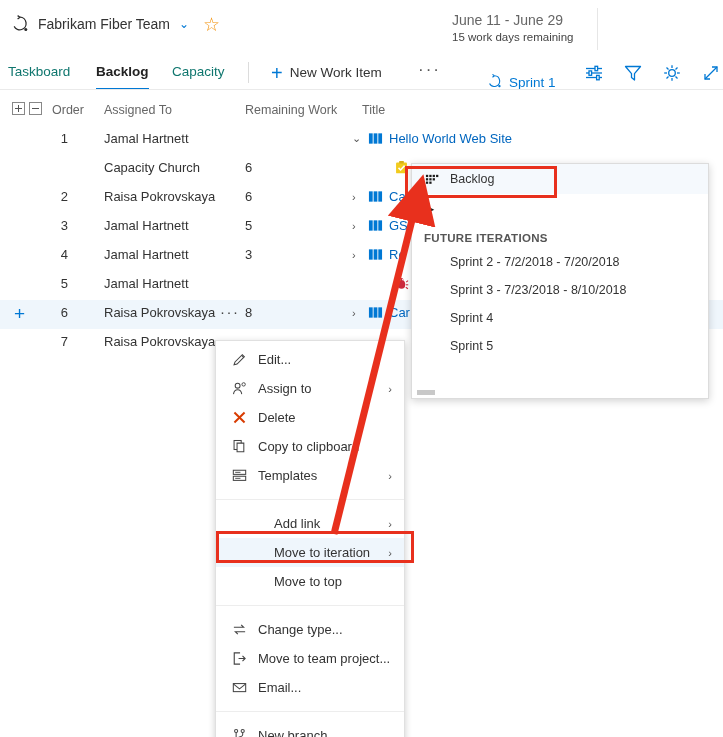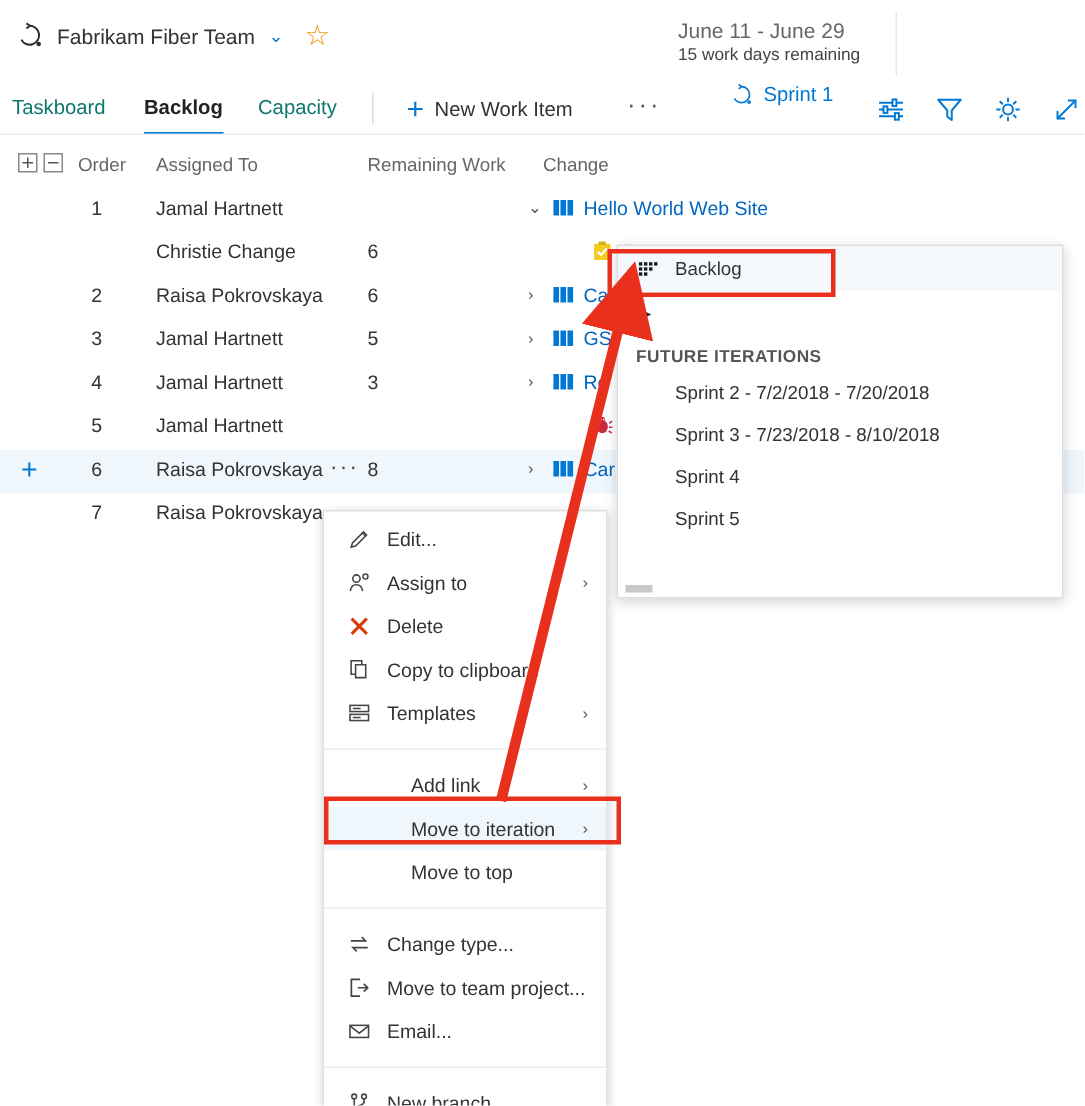--- a/index.html
+++ b/index.html
@@ -33,21 +33,21 @@
   .tab { position:absolute; top:0; height:35px; line-height:33px; font-size:13.5px; color:#0f766e; cursor:pointer; }
   .tab.active { font-weight:bold; color:#222; }
   .tab.active:after { content:""; position:absolute; left:0; right:0; bottom:0; height:2px; background:#0078d4; }
   #tab-taskboard { left:8px; }
   #tab-backlog { left:96px; }
   #tab-capacity { left:172px; }
   #cmd-sep { position:absolute; left:248px; top:7px; width:1px; height:21px; background:#dcdcdc; }
   #new-work-item { position:absolute; left:271px; top:0; height:35px; line-height:33px; font-size:13.5px; color:#333; cursor:pointer; display:flex; align-items:center; }
   #nwi-plus { color:#0078d4; font-size:20px; font-weight:300; margin-right:7px; line-height:1; }
   #cmd-ellipsis { position:absolute; left:418px; top:0; height:35px; line-height:30px; font-size:17px; letter-spacing:2px; color:#555; cursor:pointer; }
-  #sprint-sel { position:absolute; left:486px; top:0; height:35px; display:flex; align-items:flex-start; color:#0078d4; font-size:13.5px; cursor:pointer; }
+  #sprint-sel { position:absolute; left:486px; top:0; height:35px; display:flex; align-items:flex-end; color:#0078d4; font-size:13.5px; cursor:pointer; }
   #sprint-sel .ic { width:17px; height:17px; margin-right:6px; }
   .cmd-icon { position:absolute; top:7px; width:22px; height:22px; cursor:pointer; }
   #ic-settings-sliders { left:583px; }
   #ic-filter { left:622px; }
   #ic-gear { left:661px; }
   #ic-expand { left:700px; }
 
   
   #grid { position:absolute; left:0; top:100px; width:723px; }
   #grid-head { position:relative; height:26px; }
@@ -190,40 +190,40 @@
 
 <div id="grid">
   <div id="grid-head">
     <div id="hc-expand" class="hcell">
       <span class="boxbtn plus"></span>
       <span class="boxbtn"></span>
     </div>
     <div class="hcell" id="hc-order">Order</div>
     <div class="hcell" id="hc-assigned">Assigned To</div>
     <div class="hcell" id="hc-remaining">Remaining Work</div>
-    <div class="hcell" id="hc-title">Change</div>
+    <div class="hcell" id="hc-title">Title</div>
   </div>
   <div id="grid-body">
       <div class="row">
         <span class="c-order">1</span>
         <span class="c-assigned">Jamal Hartnett</span>
         <span class="c-remaining"></span>
         <span class="c-title indent1">
           <span class="tw-chev">⌄</span>
           <span class="tw-ico"><svg viewBox="0 0 16 16" width="15" height="15">
               <rect x="1" y="2.5" width="4" height="11" fill="#0078d4"></rect>
               <rect x="6" y="2.5" width="4" height="11" fill="#0078d4"></rect>
               <rect x="11" y="2.5" width="4" height="11" fill="#0078d4"></rect>
             </svg></span>
           <span>Hello World Web Site</span>
         </span>
       </div>
       <div class="row">
         <span class="c-order"></span>
-        <span class="c-assigned">Christie Change</span>
+        <span class="c-assigned">Capacity Church</span>
         <span class="c-remaining">6</span>
         <span class="c-title indent2">
           <span class="tw-chev"></span>
           <span class="tw-ico"><svg viewBox="0 0 16 16" width="15" height="15">
               <rect x="2.2" y="2.6" width="11.6" height="11.6" rx="1" fill="#f2cb1d"></rect>
               <rect x="5.5" y="1" width="5" height="2.6" rx="0.6" fill="#d6b017"></rect>
               <path d="M4.8 8.4 l2.2 2.2 l4.3 -4.6" stroke="#fff" stroke-width="1.6" fill="none"></path>
             </svg></span>
           <span>D</span>
         </span>

